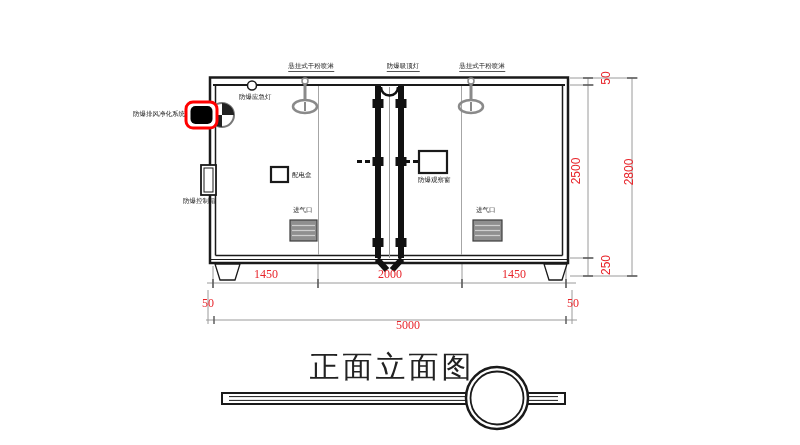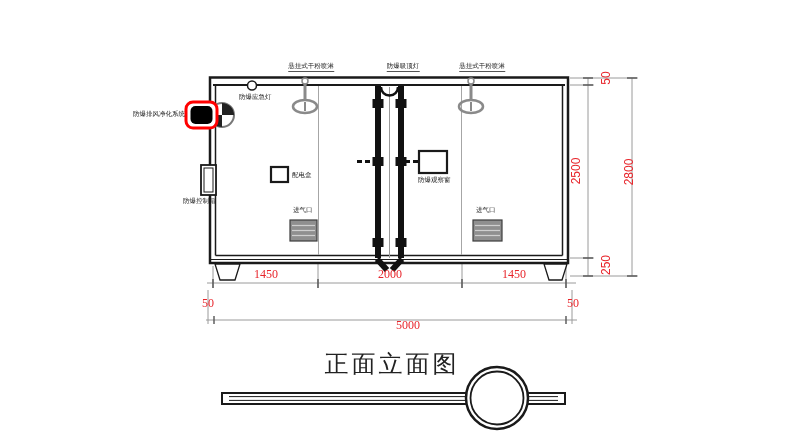--- a/index.html
+++ b/index.html
@@ -7,21 +7,21 @@
           font-family:"Liberation Sans",sans-serif;}
   .canvas svg{position:absolute;left:0;top:0;}
   .lbl{position:absolute;font-size:6.5px;line-height:1;color:#1a1a1a;white-space:nowrap;}
   .lbl.c{transform:translateX(-50%);}
   .lbl.u{border-bottom:1px solid #555;padding-bottom:1px;}
   .lbl.r{text-align:right;}
   .dim{position:absolute;font-size:12px;line-height:1;color:#e8252b;white-space:nowrap;}
   .dim.c{transform:translateX(-50%);font-family:Liberation Serif, serif;}
   .dim.v{transform:translate(-50%,-50%) rotate(-90deg);}
   .title{position:absolute;font-family:"Liberation Serif","DejaVu Serif",serif;
-         font-size:24px;line-height:1;letter-spacing:3px;color:#222;
+         font-size:30px;line-height:1;letter-spacing:3px;color:#222;
          transform:translateX(-50%);white-space:nowrap;}
 </style>
 </head>
 <body>
 
 <div class="canvas">
 
   <svg width="800" height="445" viewBox="0 0 800 445">
 
     <g stroke="#9a9a9a" stroke-width="1" fill="none">

